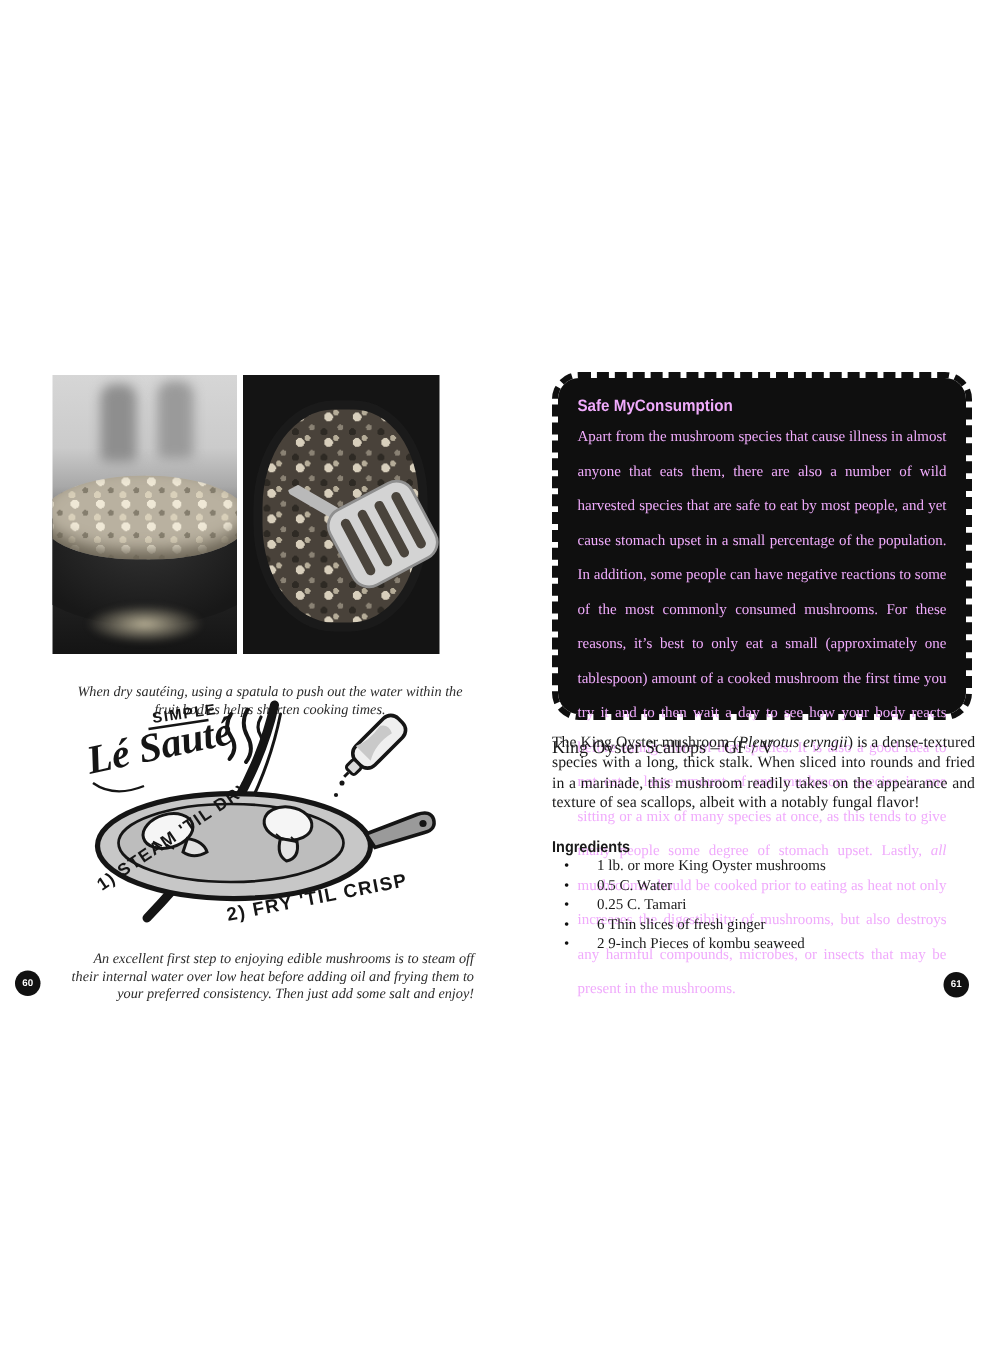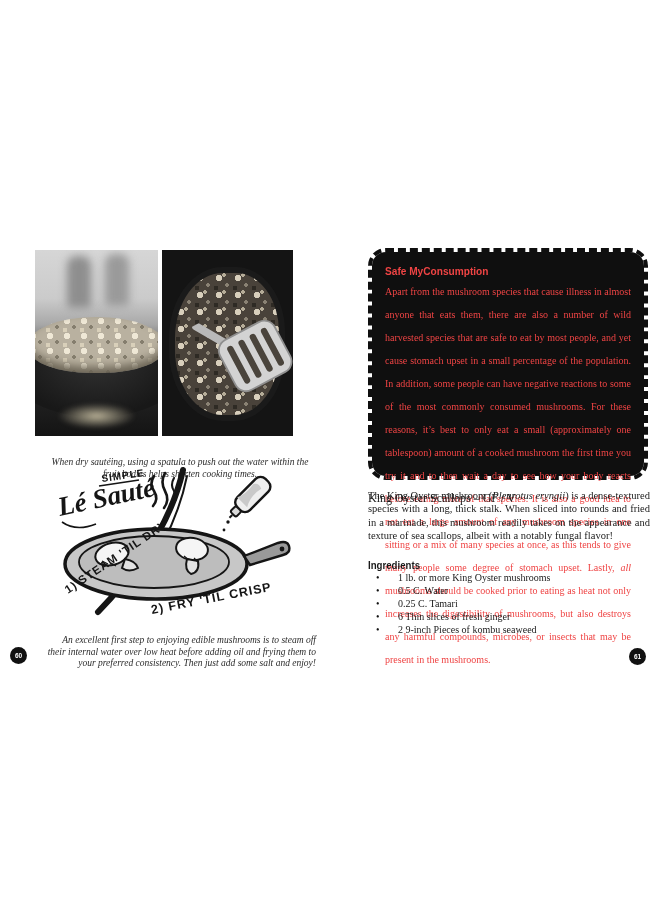--- a/index.html
+++ b/index.html
@@ -43,21 +43,21 @@
 
   .page-badge{position:absolute;width:17px;height:17px;border-radius:50%;background:#111;
       color:#fff;font-family:"Liberation Sans", sans-serif;font-size:6.5px;font-weight:bold;
       display:flex;align-items:center;justify-content:center;}
   .badge-left{left:10px;top:647px;}
   .badge-right{left:629px;top:648px;}
 
   
   .safety-box{position:absolute;left:368px;top:248px;width:280px;height:232px;box-sizing:border-box;
       background:#0f0f0f;background-clip:padding-box;border:4px dashed #0f0f0f;border-radius:18px;
-      padding:9px 13px 10px 13px;color:#ef4444;}
+      padding:9px 13px 10px 13px;color:#f0abfc;}
   .safety-title{margin:0 0 3px 0;font-family:"Liberation Sans", sans-serif;font-weight:bold;
       font-size:11px;display:inline-block;transform:scaleX(.92);transform-origin:left;letter-spacing:0;}
   .safety-body{margin:0;font-size:10px;line-height:23px;text-align:justify;}
 
   .recipe-title{position:absolute;left:368px;top:491px;width:282px;margin:0;
       font-size:12px;font-weight:normal;line-height:14px;}
   .recipe-intro{position:absolute;left:368px;top:489px;width:282px;margin:0;
       font-size:10.5px;line-height:13.4px;text-align:justify;}
   .ing-head{position:absolute;left:368px;top:559px;margin:0;font-family:"Liberation Sans", sans-serif;
       font-weight:bold;font-size:10.5px;display:inline-block;transform:scaleX(.92);transform-origin:left;}

